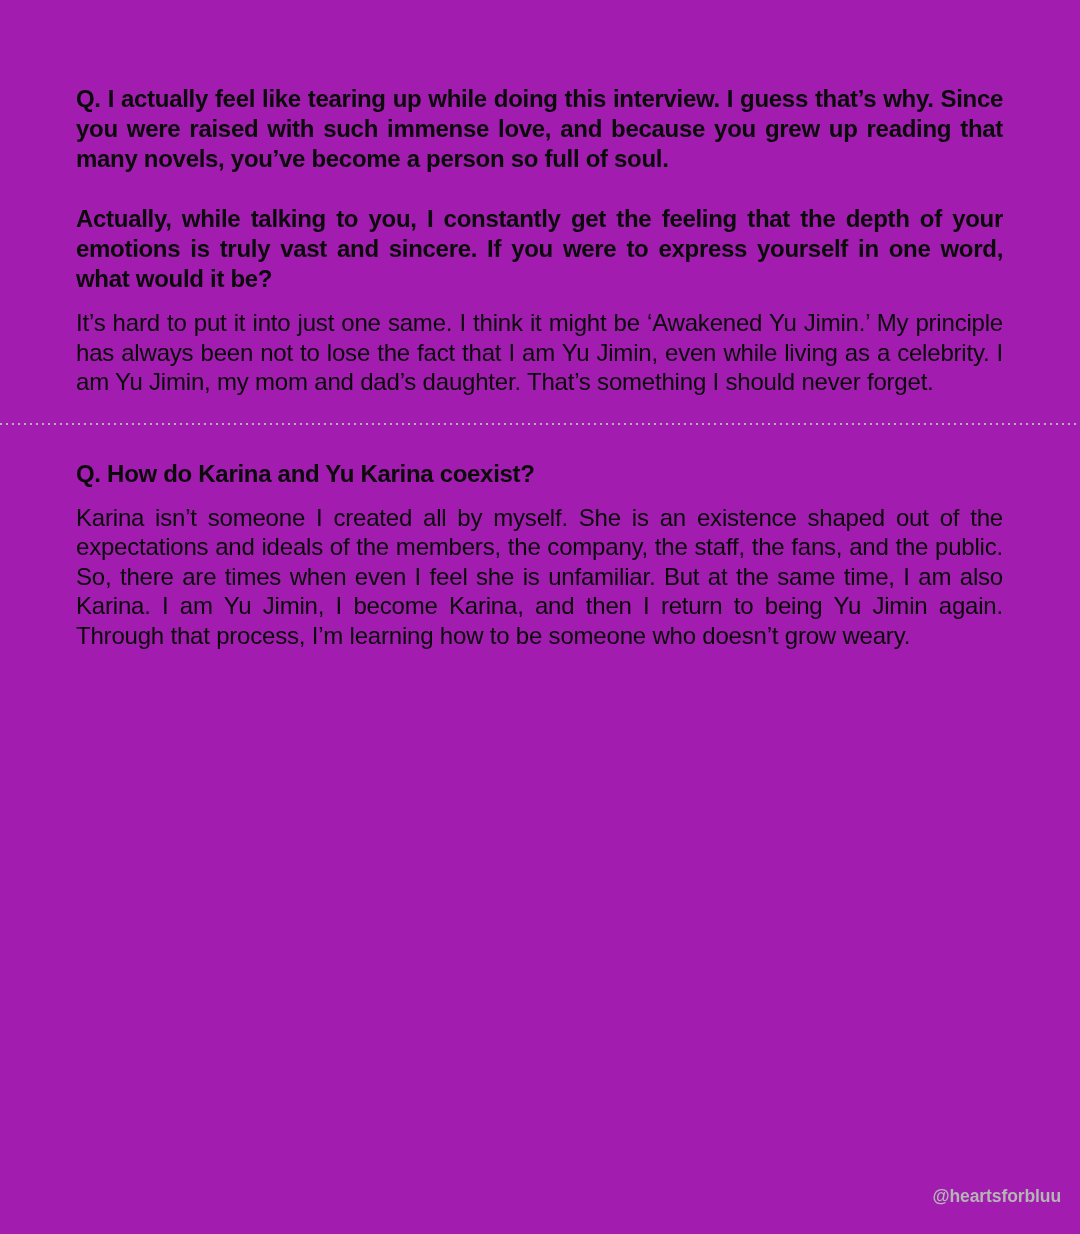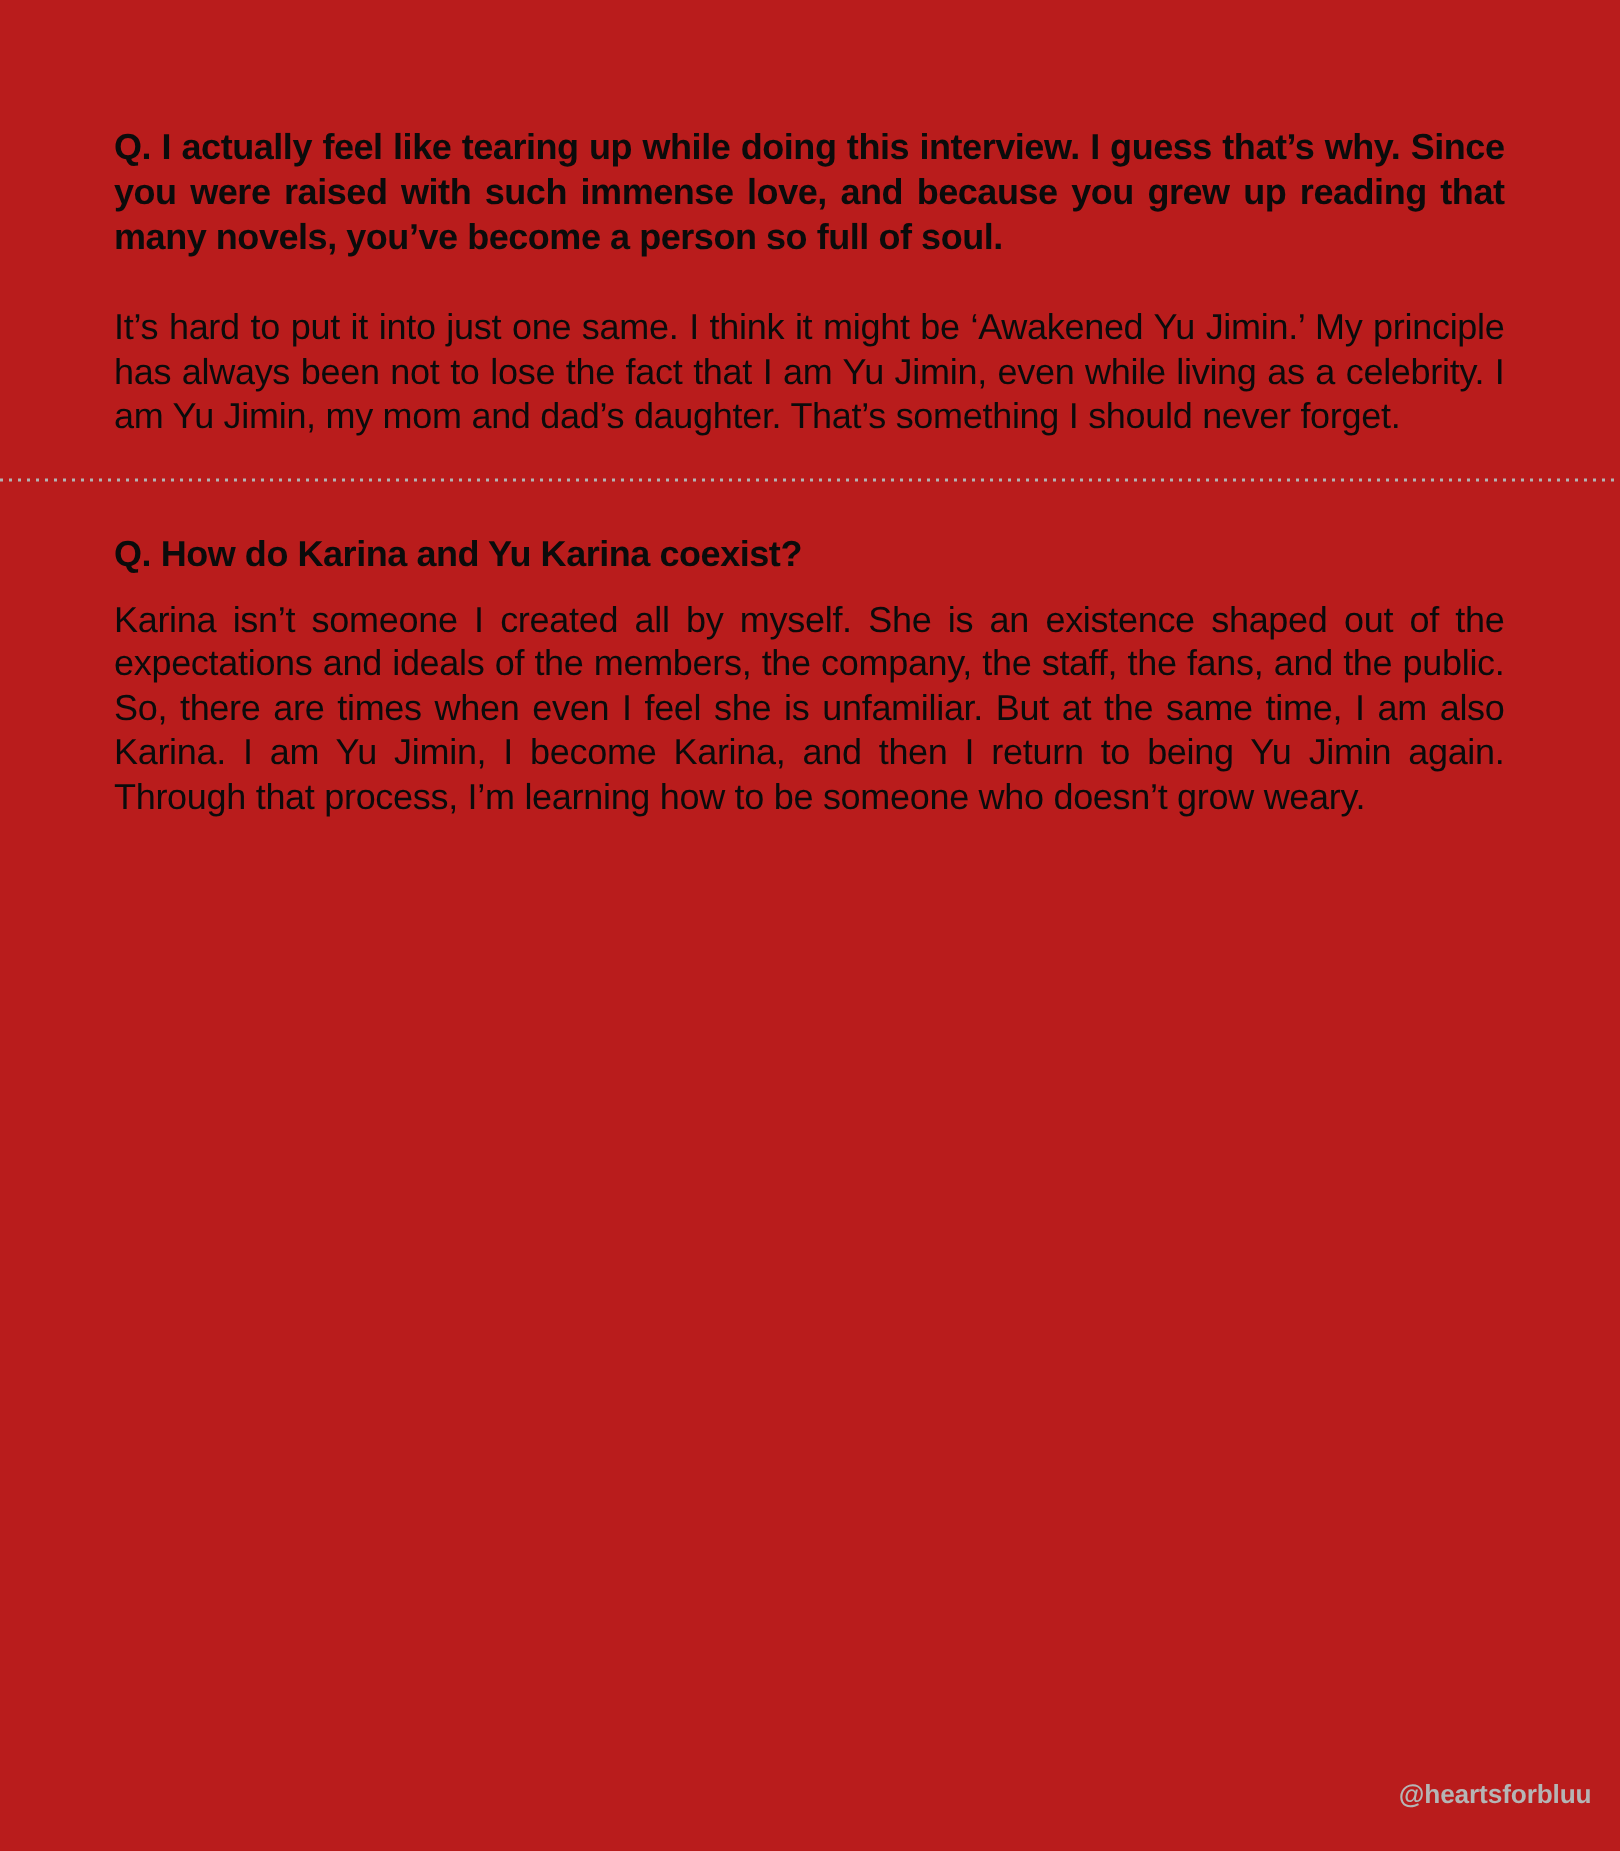--- a/index.html
+++ b/index.html
@@ -4,21 +4,21 @@
 <style>
   html, body {
     margin: 0;
     padding: 0;
     background: #ffffff;
   }
   .page {
     position: relative;
     width: 1080px;
     height: 1234px;
-    background: #b91c1c;
+    background: #a21caf;
     overflow: hidden;
     font-family: "Liberation Sans", "DejaVu Sans", sans-serif;
     color: #0b0b0b;
   }
   .content {
     padding: 84px 77px 0 76px;
   }
   .para {
     margin: 0;
     font-size: 24px;
@@ -69,20 +69,21 @@
 </style>
 </head>
 <body>
 
 <div class="page">
 
   <main class="content">
 
     <p class="para q mb-block">Q. I actually feel like tearing up while doing this interview. I guess that’s why. Since you were raised with such immense love, and because you grew up reading that many novels, you’ve become a person so full of soul.</p>
 
+    <p class="para q mb-tight">Actually, while talking to you, I constantly get the feeling that the depth of your emotions is truly vast and sincere. If you were to express yourself in one word, what would it be?</p>
 
     <p class="para a">It’s hard to put it into just one same. I think it might be ‘Awakened Yu Jimin.’ My principle has always been not to lose the fact that I am Yu Jimin, even while living as a celebrity. I am Yu Jimin, my mom and dad’s daughter. That’s something I should never forget.</p>
 
     <div class="divider"></div>
 
     <p class="para q mb-tight">Q. How do Karina and Yu Karina coexist?</p>
 
     <p class="para a">Karina isn’t someone I created all by myself. She is an existence shaped out of the expectations and ideals of the members, the company, the staff, the fans, and the public. So, there are times when even I feel she is unfamiliar. But at the same time, I am also Karina. I am Yu Jimin, I become Karina, and then I return to being Yu Jimin again. Through that process, I’m learning how to be someone who doesn’t grow weary.</p>
 
   </main>

